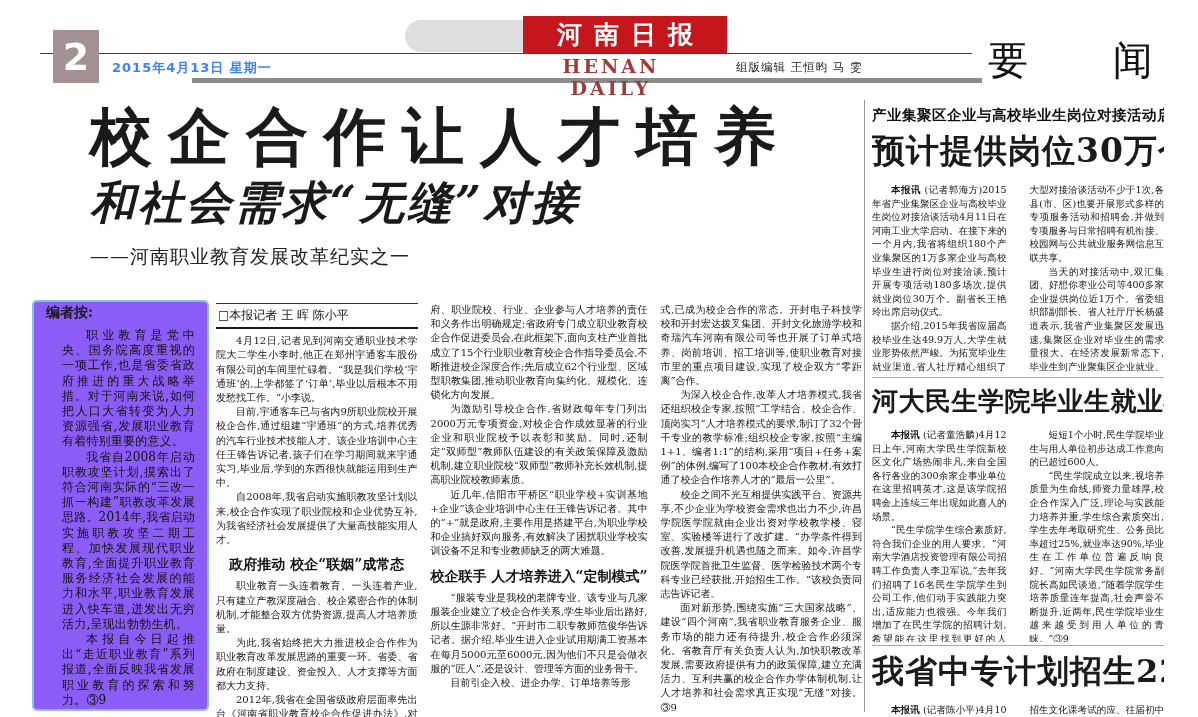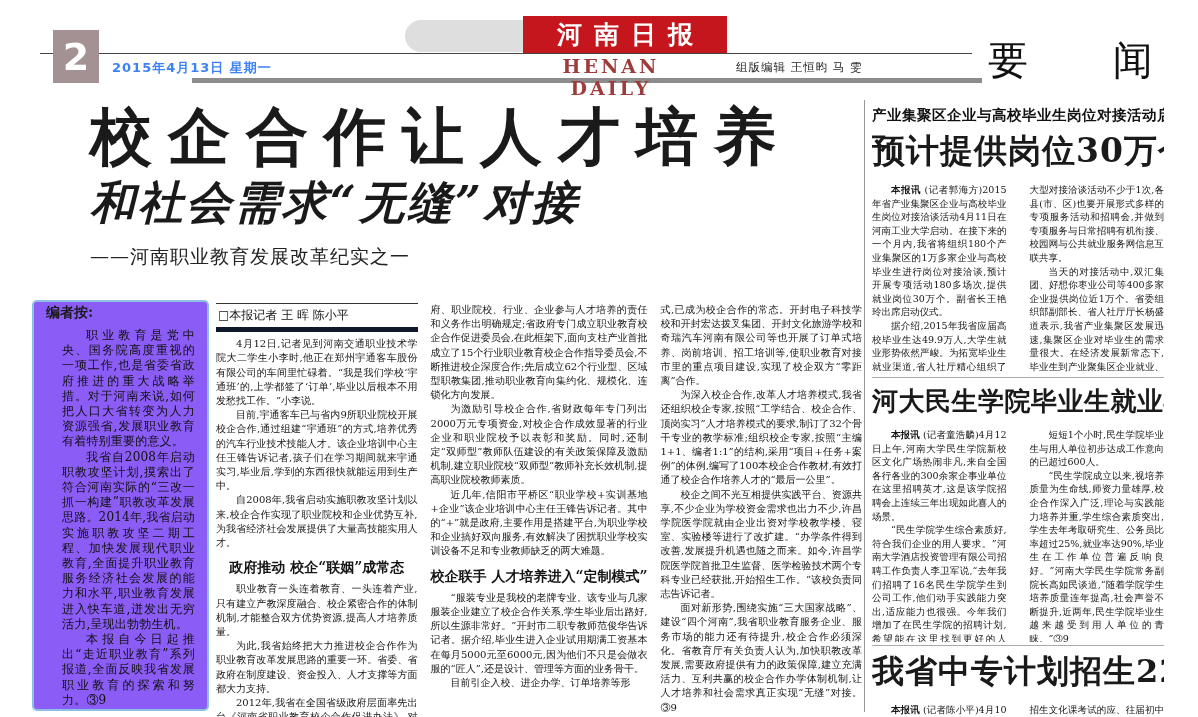--- a/index.html
+++ b/index.html
@@ -52,21 +52,21 @@
     position:absolute; left:32px; top:300px; width:177px; height:411px;
     background:#8b5cf6; border:2px solid #8cc0e0; border-radius:5px; padding:2px 12px;
   }
   .editor-box .et { font-size:14px; font-weight:bold; margin-bottom:6px; }
   .editor-box p { font-size:12px; line-height:15.2px; text-indent:2em; text-align:justify; color:#111; letter-spacing:0.2px;margin-left:16px; }
   
   .main-article { position:absolute; left:216px; top:303px; width:646px; height:414px; display:flex; gap:13px; overflow:hidden; }
   .mcol { flex:1; font-size:10px; line-height:14.2px; text-align:justify; color:#151515; }
   .mcol p { text-indent:2em; margin:0; }
   .mcol p.cont { text-indent:0; }
-  .byline { border-top:1px solid #333; border-bottom:5px solid #0f172a; padding:4px 0 5px 2px; font-size:12px; margin-bottom:5px; }
+  .byline { border-top:1px solid #333; border-bottom:2px solid #0f172a; padding:4px 0 5px 2px; font-size:12px; margin-bottom:5px; }
   .subhead { font-weight:bold; font-size:14px; text-align:center; margin:10px 0 8px; white-space:nowrap; text-indent:0; }
   
   .divider-v { position:absolute; left:864px; top:100px; width:1px; height:612px; background:#999; }
   .divider-h { position:absolute; left:872px; width:292px; height:1px; background:#aaa; }
   .dh1 { top:377px; } .dh2 { top:645px; }
   .rr { position:absolute; left:872px; width:292px; overflow:hidden; }
   .rr1 { top:106px; height:268px; }
   .rr2 { top:384px; height:258px; }
   .rr3 { top:650px; height:67px; }
   .kicker { font-family:"DejaVu Sans", sans-serif; font-size:14.5px; font-weight:600; color:#111; letter-spacing:0.5px; white-space:nowrap; }

